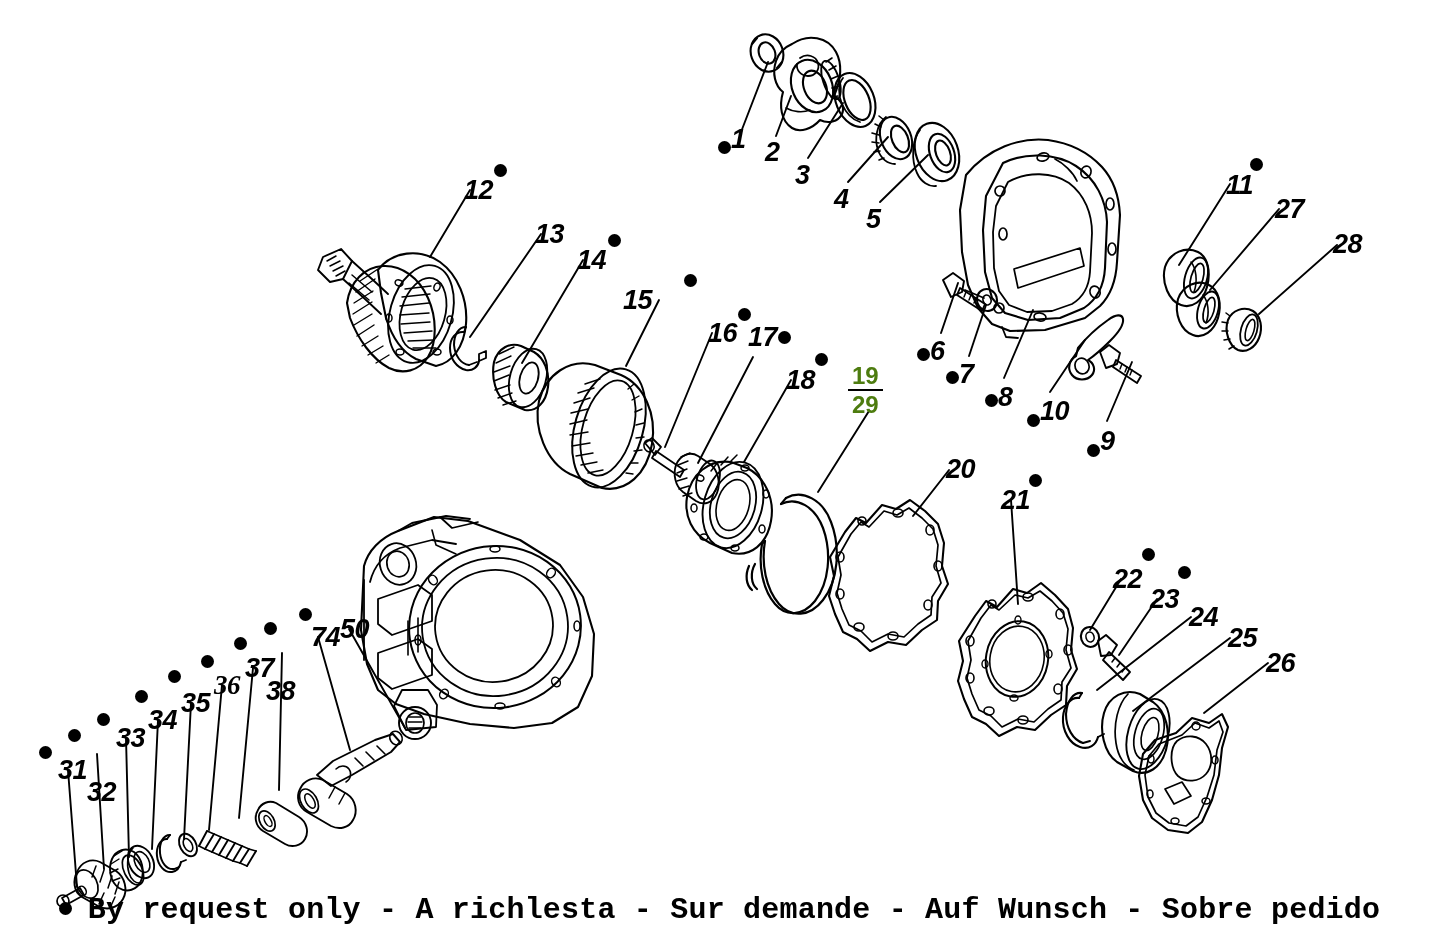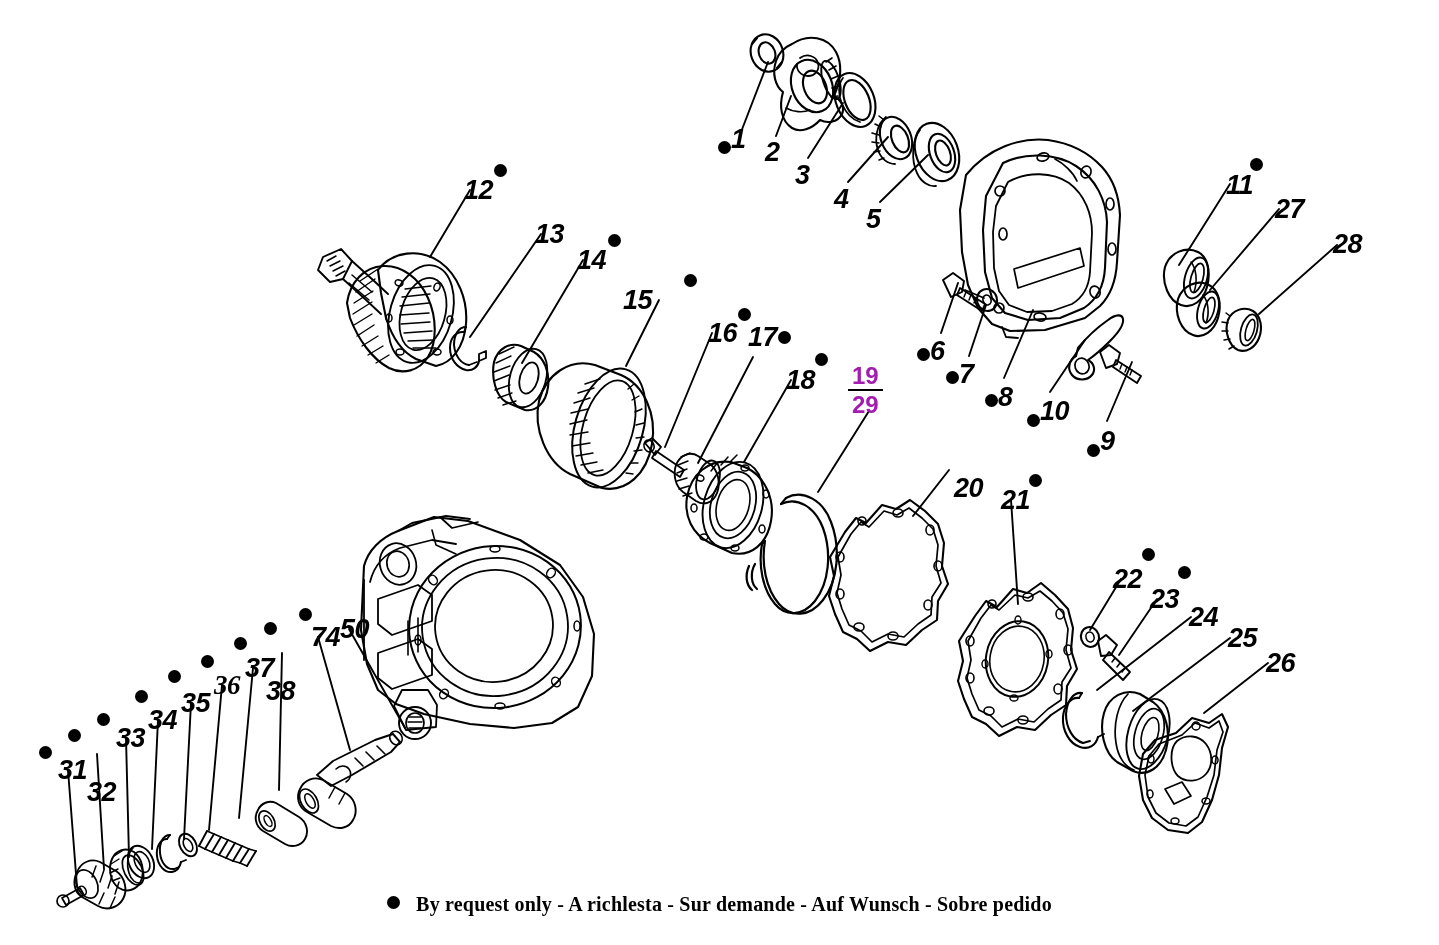--- a/index.html
+++ b/index.html
@@ -40,21 +40,21 @@
     width: 13px;
     height: 13px;
     border-radius: 50%;
     background: #000000;
   }
   .frac {
     position: absolute;
     font-family: "Liberation Sans", sans-serif;
     font-weight: bold;
     font-size: 24px;
-    color: #a21caf;
+    color: #4d7c0f;
     text-align: center;
     line-height: 1.05;
   }
   .frac .num {
     display: block;
     border-bottom: 2.5px solid #000;
     padding: 0 4px 1px 4px;
   }
   .frac .den {
     display: block;
@@ -73,23 +73,23 @@
     height: 13px;
     border-radius: 50%;
     background: #000;
     vertical-align: middle;
     margin-right: 16px;
     position: relative;
     top: -2px;
   }
   #footer .ftext {
     display: inline-block;
-    font-family: Liberation Serif, serif;
+    font-family: Liberation Mono, monospace;
     font-weight: bold;
-    font-size: 20px;
+    font-size: 30px;
     letter-spacing: 0.2px;
     color: #000;
     vertical-align: middle;
   }
 </style>
 </head>
 <body>
 
 <div id="sheet">
 
@@ -615,21 +615,21 @@
       <div class="callout" style="left: 577px; top: 247px;">14</div>
       <div class="dot" style="left: 608px; top: 234px;"></div>
       <div class="callout" style="left: 623px; top: 287px; font-style: italic;">15</div>
       <div class="dot" style="left: 684px; top: 274px;"></div>
       <div class="callout" style="left: 708px; top: 320px;">16</div>
       <div class="dot" style="left: 738px; top: 308px;"></div>
       <div class="callout" style="left: 748px; top: 324px;">17</div>
       <div class="dot" style="left: 778px; top: 331px;"></div>
       <div class="callout" style="left: 786px; top: 367px;">18</div>
       <div class="dot" style="left: 815px; top: 353px;"></div>
-      <div class="callout" style="left: 946px; top: 475px; margin-left: 8px;">20</div>
+      <div class="callout" style="left: 946px; top: 456px;">20</div>
       <div class="callout" style="left: 1001px; top: 487px;">21</div>
       <div class="dot" style="left: 1029px; top: 474px;"></div>
       <div class="callout" style="left: 1113px; top: 566px;">22</div>
       <div class="dot" style="left: 1142px; top: 548px;"></div>
       <div class="callout" style="left: 1150px; top: 586px;">23</div>
       <div class="dot" style="left: 1178px; top: 566px;"></div>
       <div class="callout" style="left: 1189px; top: 604px;">24</div>
       <div class="callout" style="left: 1228px; top: 625px;">25</div>
       <div class="callout" style="left: 1266px; top: 650px;">26</div>
       <div class="callout" style="left: 1275px; top: 196px;">27</div>

